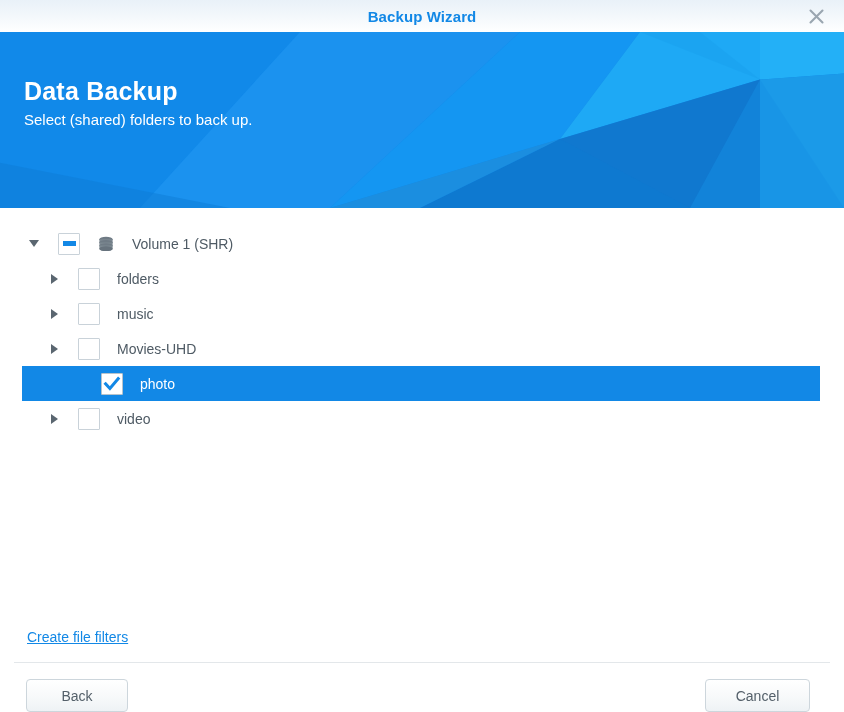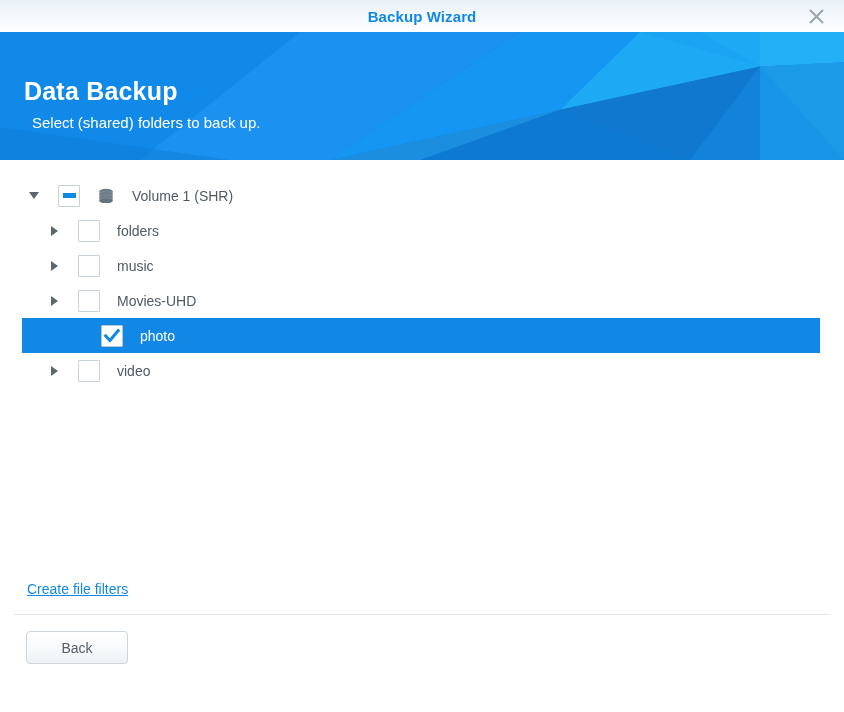--- a/index.html
+++ b/index.html
@@ -42,21 +42,21 @@
     display: flex;
     align-items: center;
     justify-content: center;
     cursor: pointer;
   }
   .close-btn svg { display: block; }
 
   
   .banner {
     position: relative;
-    height: 128px;
+    height: 176px;
     background: #d946ef;
     overflow: hidden;
     padding-left: 26px;
   }
   .banner-poly {
     position: absolute;
     inset: 0;
     width: 100%;
     height: 100%;
     display: block;
@@ -72,21 +72,21 @@
     font-weight: bold;
     color: #ffffff;
     line-height: 1.1;
     margin: 0 0 5px 0;
     letter-spacing: .2px;
   }
   .banner-sub {
     font-size: 15px;
     color: #ffffff;
     line-height: 1.2;
-    margin: 8px;
+    margin: 0;
     text-align: right;
   }
 
   
   .content {
     position: relative;
     height: 454px;
     background: #ffffff;
     padding-top: 18px;
     box-sizing: border-box;
@@ -329,13 +329,14 @@
   </div>
 
   <div class="filters-link-wrap">
     <span class="filters-link">Create file filters</span>
   </div>
 </div>
 
 <div class="divider"></div>
 <div class="footer">
   <div class="btn btn-secondary btn-back">Back</div>
+  <div class="btn btn-secondary btn-cancel">Cancel</div>
 </div>
 
 </body></html>

